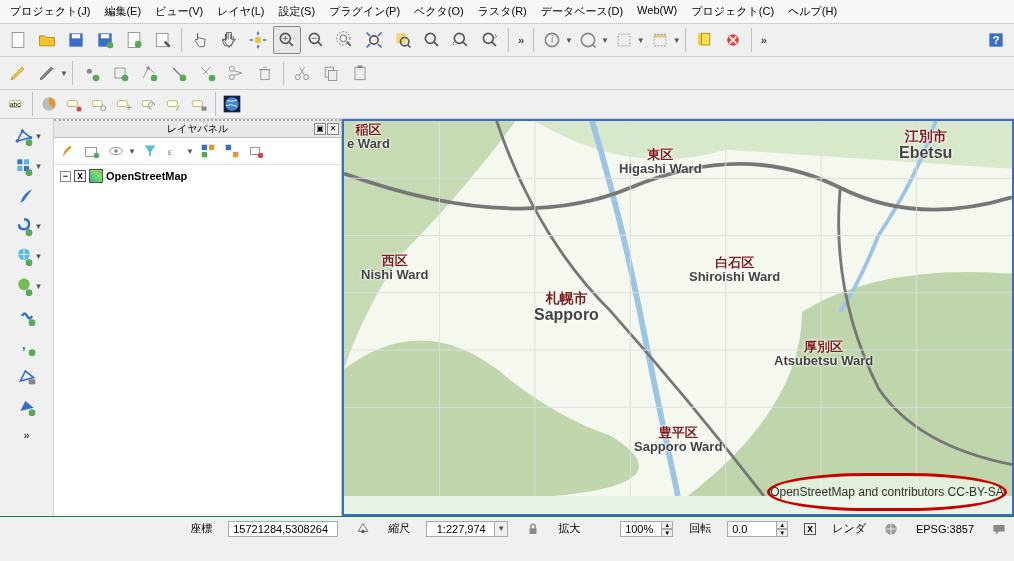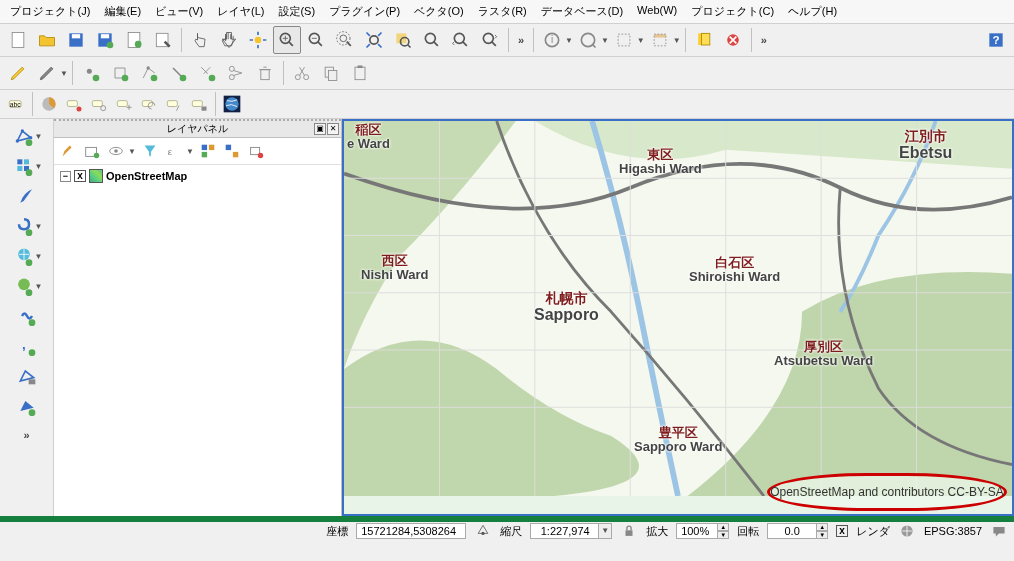--- a/index.html
+++ b/index.html
@@ -29,21 +29,21 @@
 .layer-item .chk { width: 12px; height: 12px; border: 1px solid #555; font-size: 10px; line-height: 10px; text-align: center; font-weight: bold; }
 .layer-item .swatch { width: 14px; height: 14px; background: linear-gradient(45deg,#4a7,#5c8,#8d5,#6b9); border: 1px solid #555; }
 .map-canvas { flex: 1; position: relative; background: #e8f4e8; border: 2px solid #3a6fc8; overflow: hidden; }
 .map-bg { position: absolute; inset: 0; }
 .map-label { position: absolute; font-weight: bold; text-align: center; line-height: 1.1; pointer-events: none; text-shadow: 0 0 3px #fff, 0 0 3px #fff; }
 .map-label .jp { font-size: 13px; color: #7f1d1d; }
 .map-label .en { font-size: 13px; color: #444; }
 .map-label.big .jp { font-size: 14px; }
 .map-label.big .en { font-size: 16px; }
 .attribution-circle { position: absolute; right: 5px; bottom: 3px; width: 240px; height: 38px; border: 3px solid #c00; border-radius: 50%/60%; background: rgba(240,250,240,0.7); display: flex; align-items: center; justify-content: center; font-size: 12px; color: #333; }
-.statusbar { display: flex; align-items: center; background: #f0f0f0; border-top: 6px solid #15803d; padding: 8px 6px; gap: 8px; font-size: 11px; height: 24px; }
+.statusbar { display: flex; align-items: center; background: #f0f0f0; border-top: 1px solid #15803d; padding: 8px 6px; gap: 16px; font-size: 11px; height: 24px; }
 .statusbar input { font-size: 11px; border: 1px solid #aaa; height: 16px; padding: 0 4px; background: #fff; }
 .status-icon { display: inline-flex; width: 18px; height: 18px; align-items: center; justify-content: center; }
 .spin-box { display: inline-flex; align-items: center; }
 .spin-box .arrows { display: flex; flex-direction: column; margin-left: -1px; }
 .spin-box .arrows span { width: 12px; height: 8px; border: 1px solid #aaa; font-size: 6px; line-height: 6px; text-align: center; background: #eee; }
 </style>
 </head>
 <body>
 
 <div class="menubar">
@@ -592,29 +592,29 @@
     <span class="arrow-down" style="border:1px solid #aaa;padding:0 2px;height:16px;line-height:14px;background:#eee">▼</span>
   </div>
   <span class="status-icon">
       <svg viewBox="0 0 20 20" width="14" height="14">
         <rect x="5" y="9" width="10" height="8" fill="#888"></rect>
         <path d="M7 9V6a3 3 0 0 1 6 0v3" fill="none" stroke="#888" stroke-width="2"></path>
       </svg>
     </span>
   <span>拡大</span>
   <div class="spin-box">
-    <input style="width: 42px;" value="100%">
+    <input style="width: 42px; margin-left: 24px;" value="100%">
     <div class="arrows">
         <span>▲</span>
         <span>▼</span>
       </div>
   </div>
   <span>回転</span>
   <div class="spin-box">
-    <input style="width: 50px; text-align: center;" value="0.0">
+    <input style="width: 50px;" value="0.0">
     <div class="arrows">
         <span>▲</span>
         <span>▼</span>
       </div>
   </div>
   <span class="chk" style="display:inline-block;width:12px;height:12px;border:1px solid #555;text-align:center;line-height:10px;font-size:10px;font-weight:bold">x</span>
   <span>レンダ</span>
   <span class="status-icon">
       <svg viewBox="0 0 20 20" width="16" height="16">
         <circle cx="10" cy="10" r="7" fill="#999"></circle>

